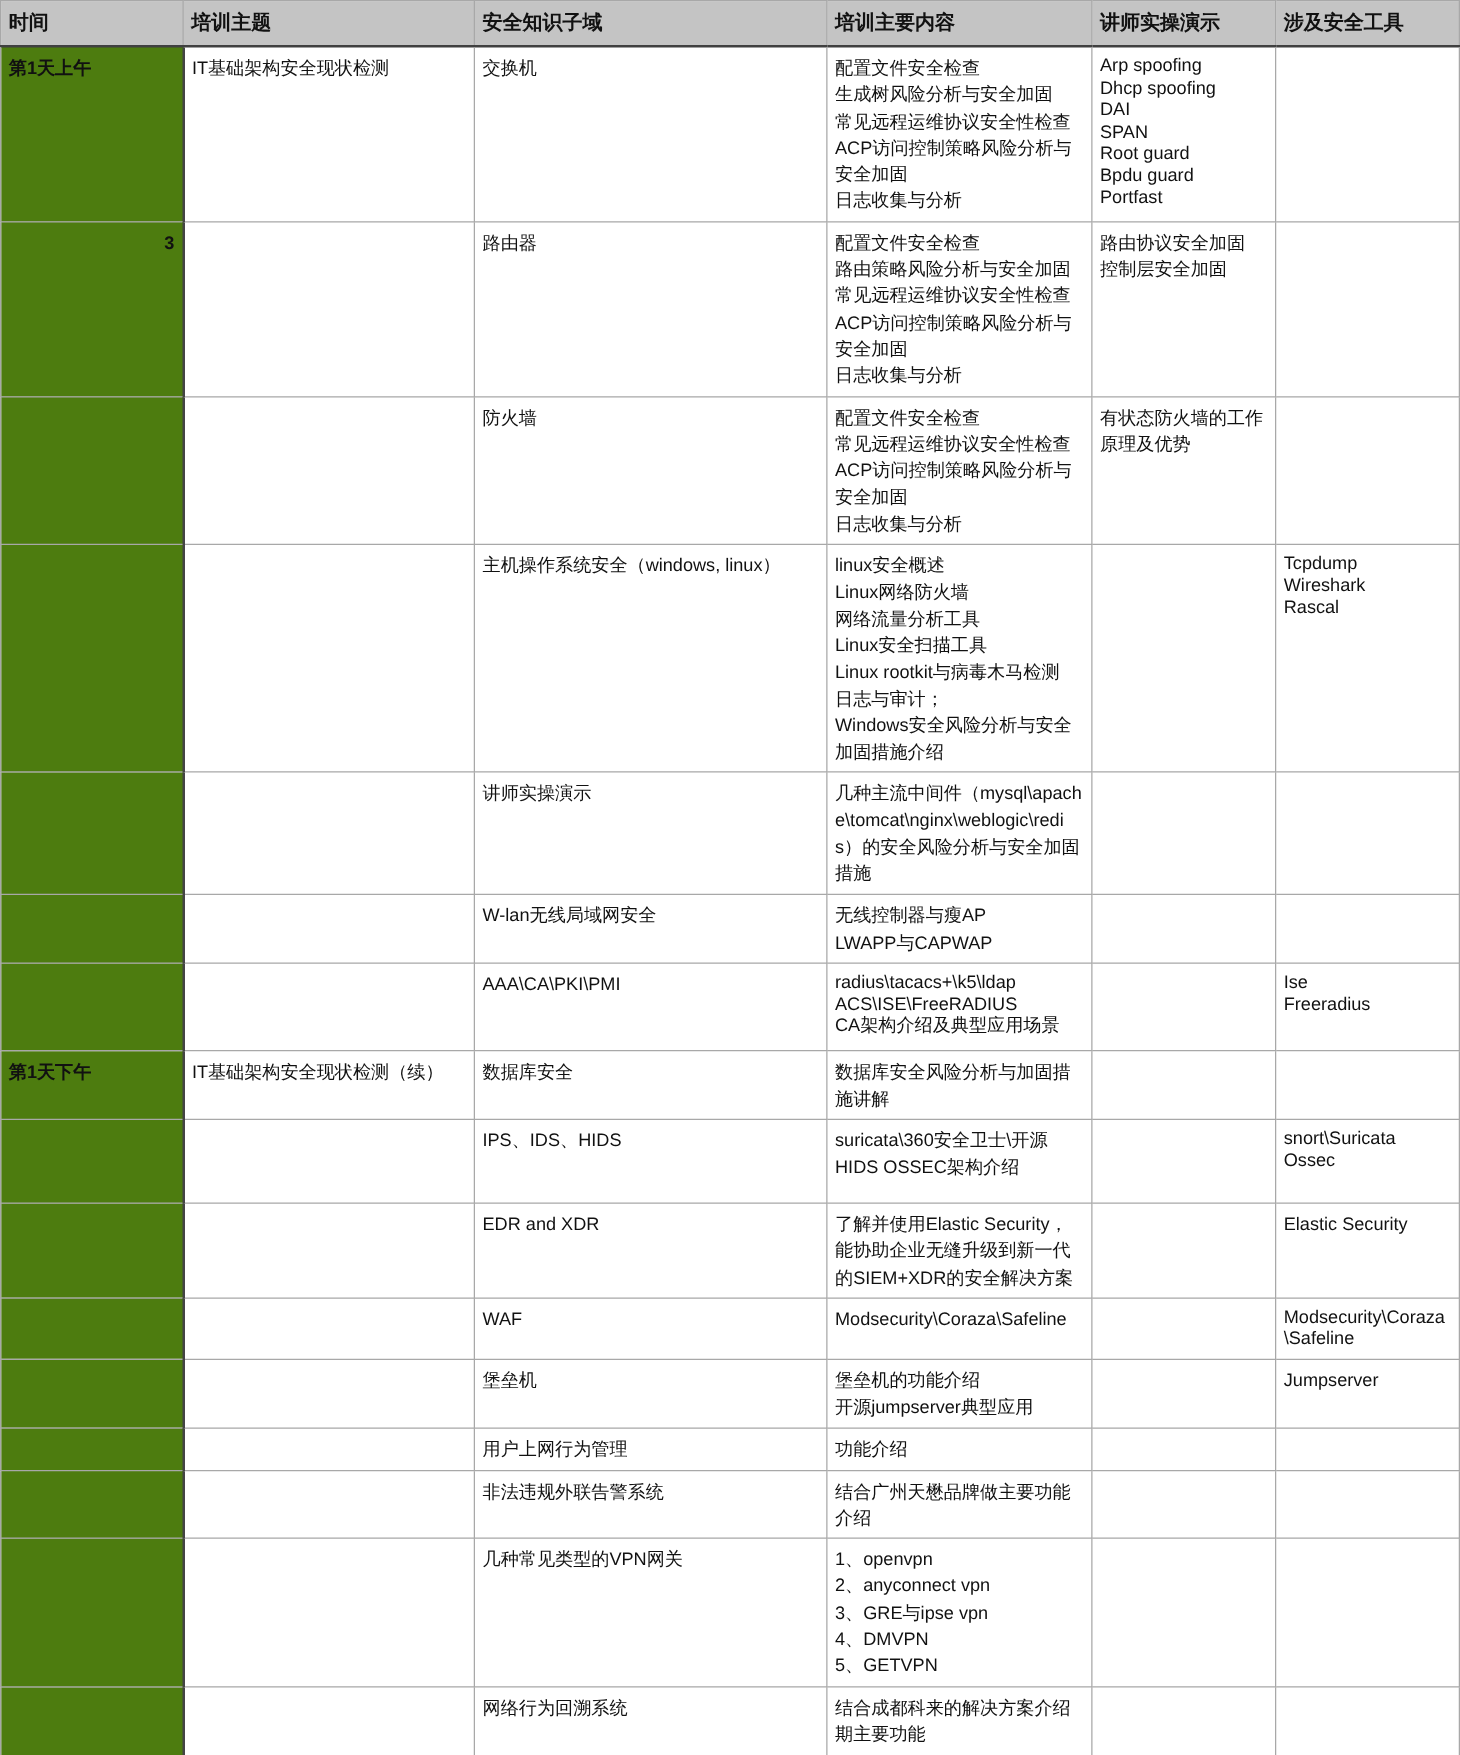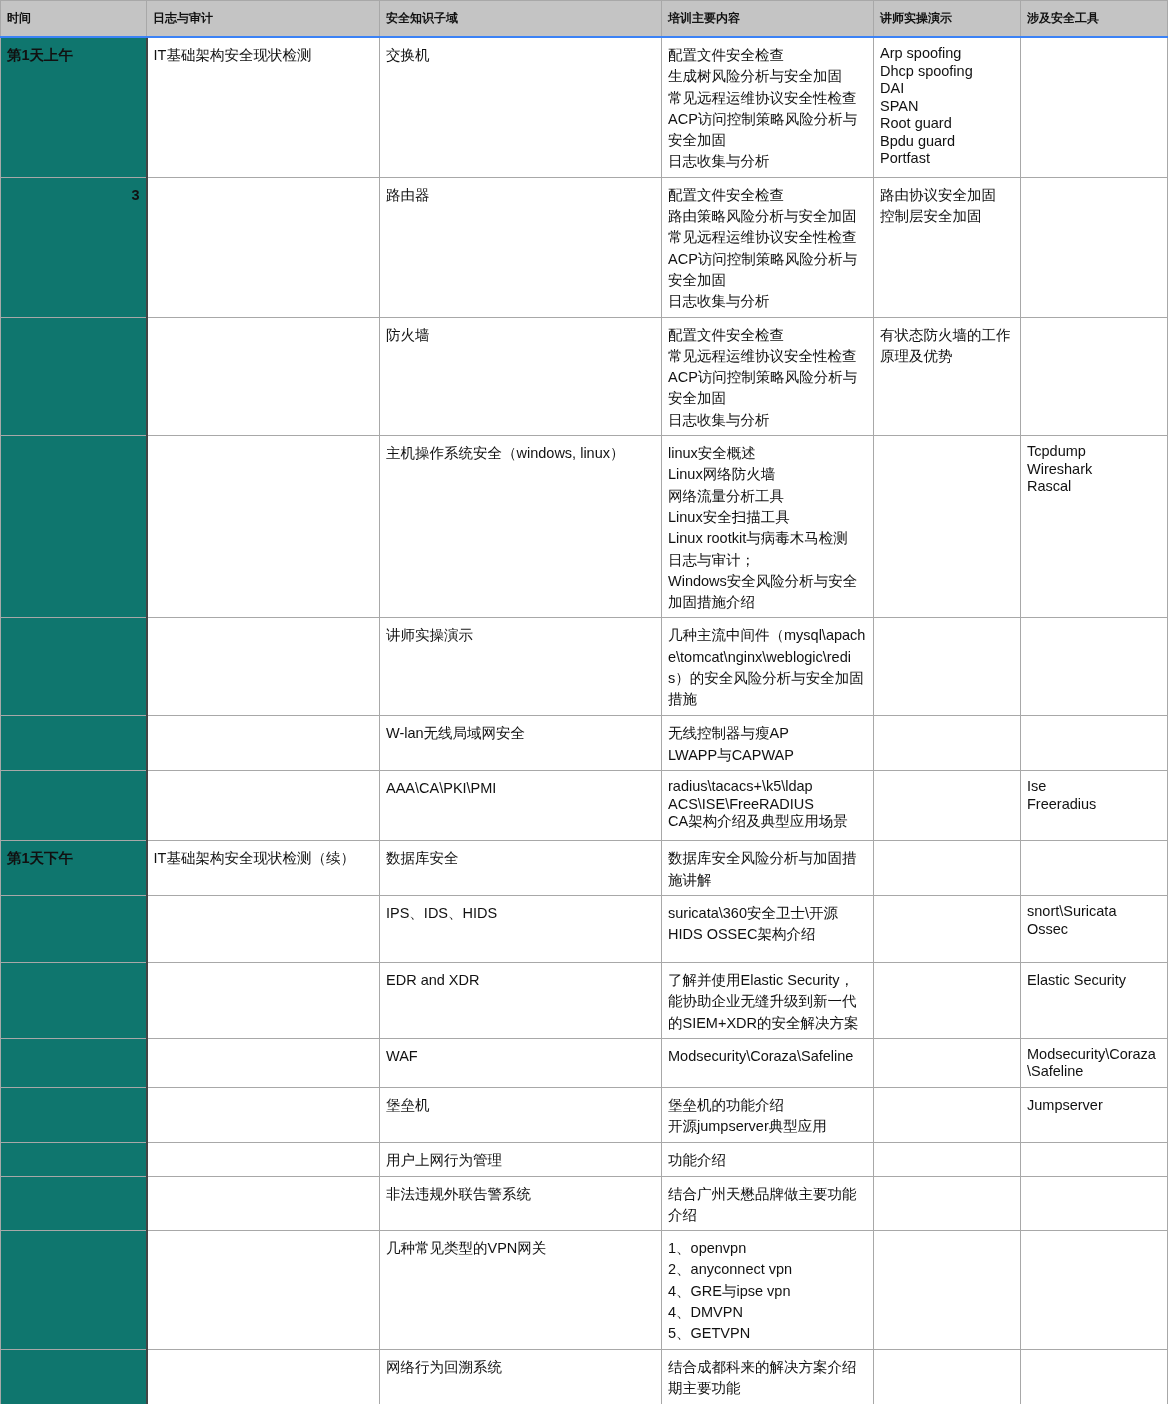--- a/index.html
+++ b/index.html
@@ -2,45 +2,45 @@
 <html><head>
 <meta charset="utf-8">
 <style>
   html, body { margin: 0; padding: 0; background: #ffffff; }
   body { width: 1168px; height: 1404px; overflow: hidden; font-family: "Liberation Sans", "DejaVu Sans", sans-serif; color: #111; }
   .sheet { position: relative; width: 1168px; }
   table { border-collapse: collapse; table-layout: fixed; width: 1167px; }
   col.c0 { width: 146px; } col.c1 { width: 233px; } col.c2 { width: 282px; }
   col.c3 { width: 212px; } col.c4 { width: 147px; } col.c5 { width: 147px; }
   th, td { border: 1px solid #a8a8a8; vertical-align: top; padding: 0 6px; font-size: 14.5px; line-height: 21.3px; text-align: left; word-break: break-all; }
-  th { background: #c4c4c4; font-weight: bold; height: 35px; vertical-align: middle; padding-top: 0; border-bottom: 2px solid #3b82f6; font-size: 12px; }
+  th { background: #c4c4c4; font-weight: bold; height: 35px; vertical-align: middle; padding-top: 0; border-bottom: 2px solid #404040; font-size: 16px; }
   th.first { padding-left: 6px; }
   td { padding-top: 7px; padding-bottom: 4px; }
-  td.time { background: #0f766e; font-weight: bold; border-right: 2px solid #444; }
+  td.time { background: #4d7c0f; font-weight: bold; border-right: 2px solid #444; }
   td.time.num { text-align: right; }
   td .line { display: block; }
   td.tight { line-height: 17.5px; padding-top: 7px; margin-top: 40px; }
 </style>
 </head>
 <body>
 
 <div class="sheet">
   <table>
     <colgroup>
       <col class="c0">
         <col class="c1">
         <col class="c2">
         <col class="c3">
         <col class="c4">
         <col class="c5">
     </colgroup>
     <thead>
       <tr>
         <th class="first">时间</th>
-        <th>日志与审计</th>
+        <th>培训主题</th>
         <th>安全知识子域</th>
         <th>培训主要内容</th>
         <th>讲师实操演示</th>
         <th>涉及安全工具</th>
       </tr>
     </thead>
     <tbody id="tbody">
         <tr style="height: 139px;">
           <td class="time">第1天上午</td>
           <td>IT基础架构安全现状检测</td>
@@ -232,21 +232,21 @@
           <td></td>
           <td></td>
         </tr>
         <tr style="height: 119px;">
           <td class="time"></td>
           <td></td>
           <td>几种常见类型的VPN网关</td>
           <td>
             <span class="line">1、openvpn</span>
             <span class="line">2、anyconnect vpn</span>
-            <span class="line">4、GRE与ipse vpn</span>
+            <span class="line">3、GRE与ipse vpn</span>
             <span class="line">4、DMVPN</span>
             <span class="line">5、GETVPN</span>
           </td>
           <td></td>
           <td></td>
         </tr>
         <tr style="height: 54px;">
           <td class="time"></td>
           <td></td>
           <td>网络行为回溯系统</td>

